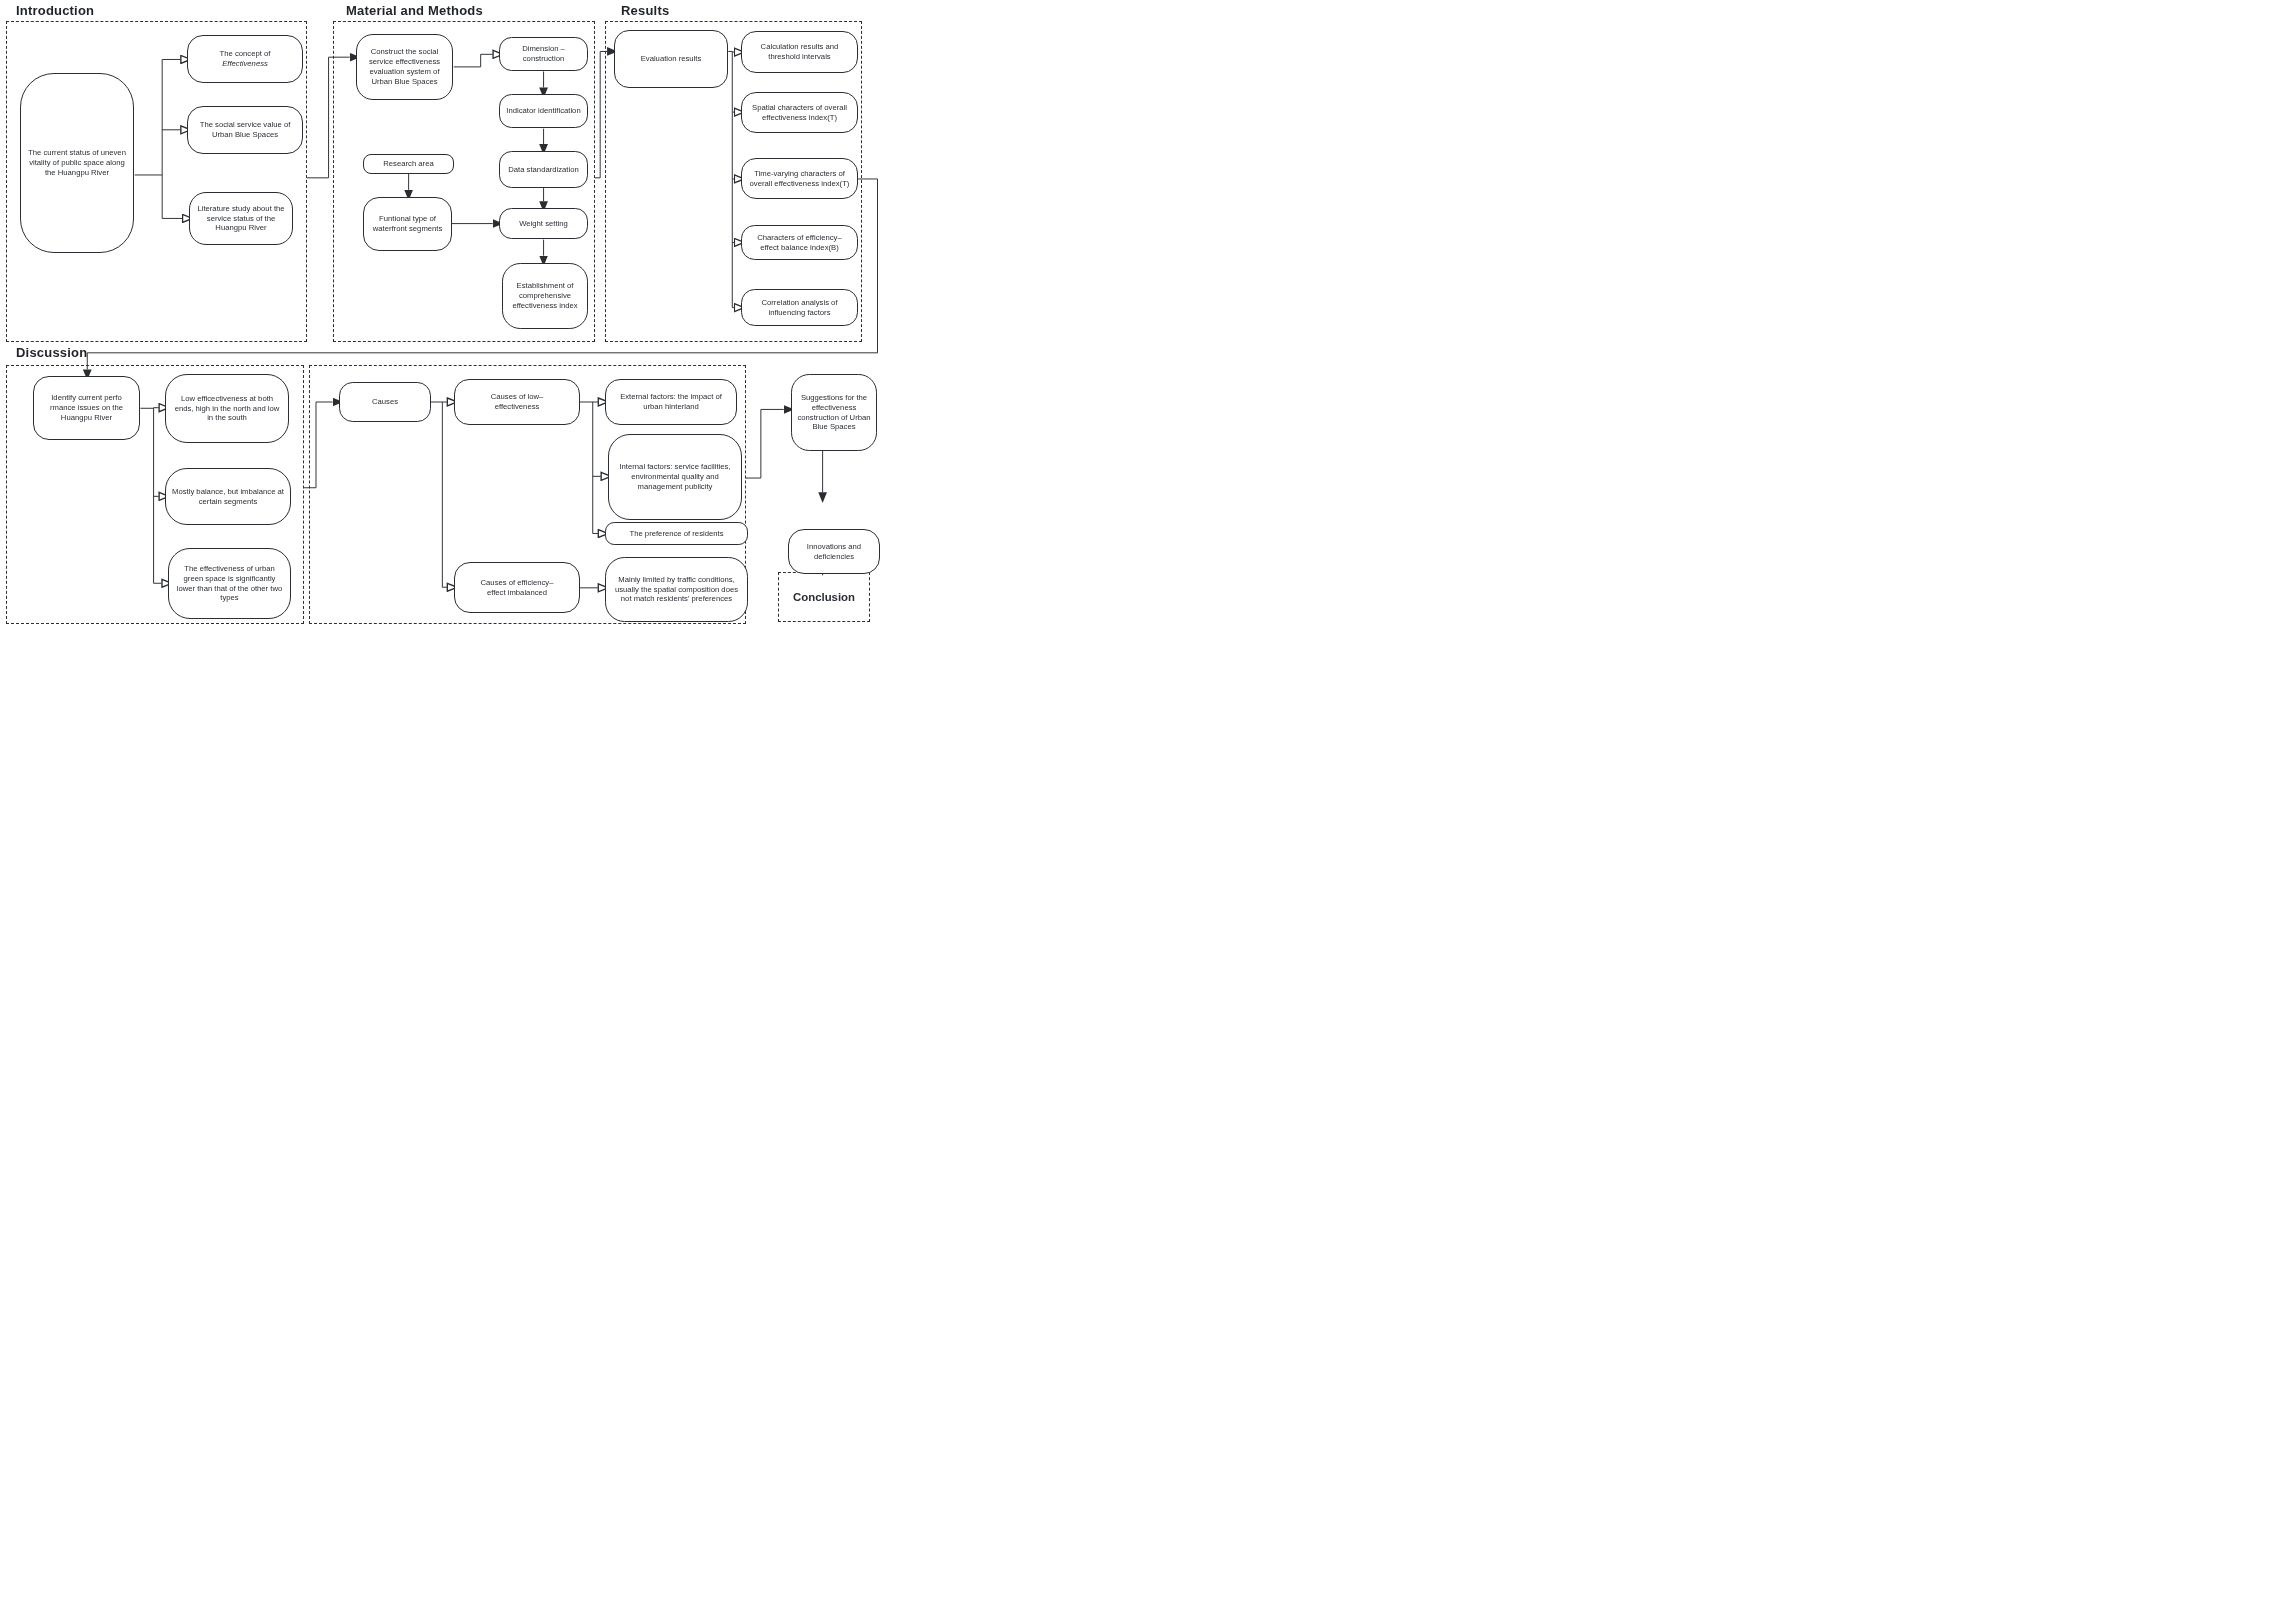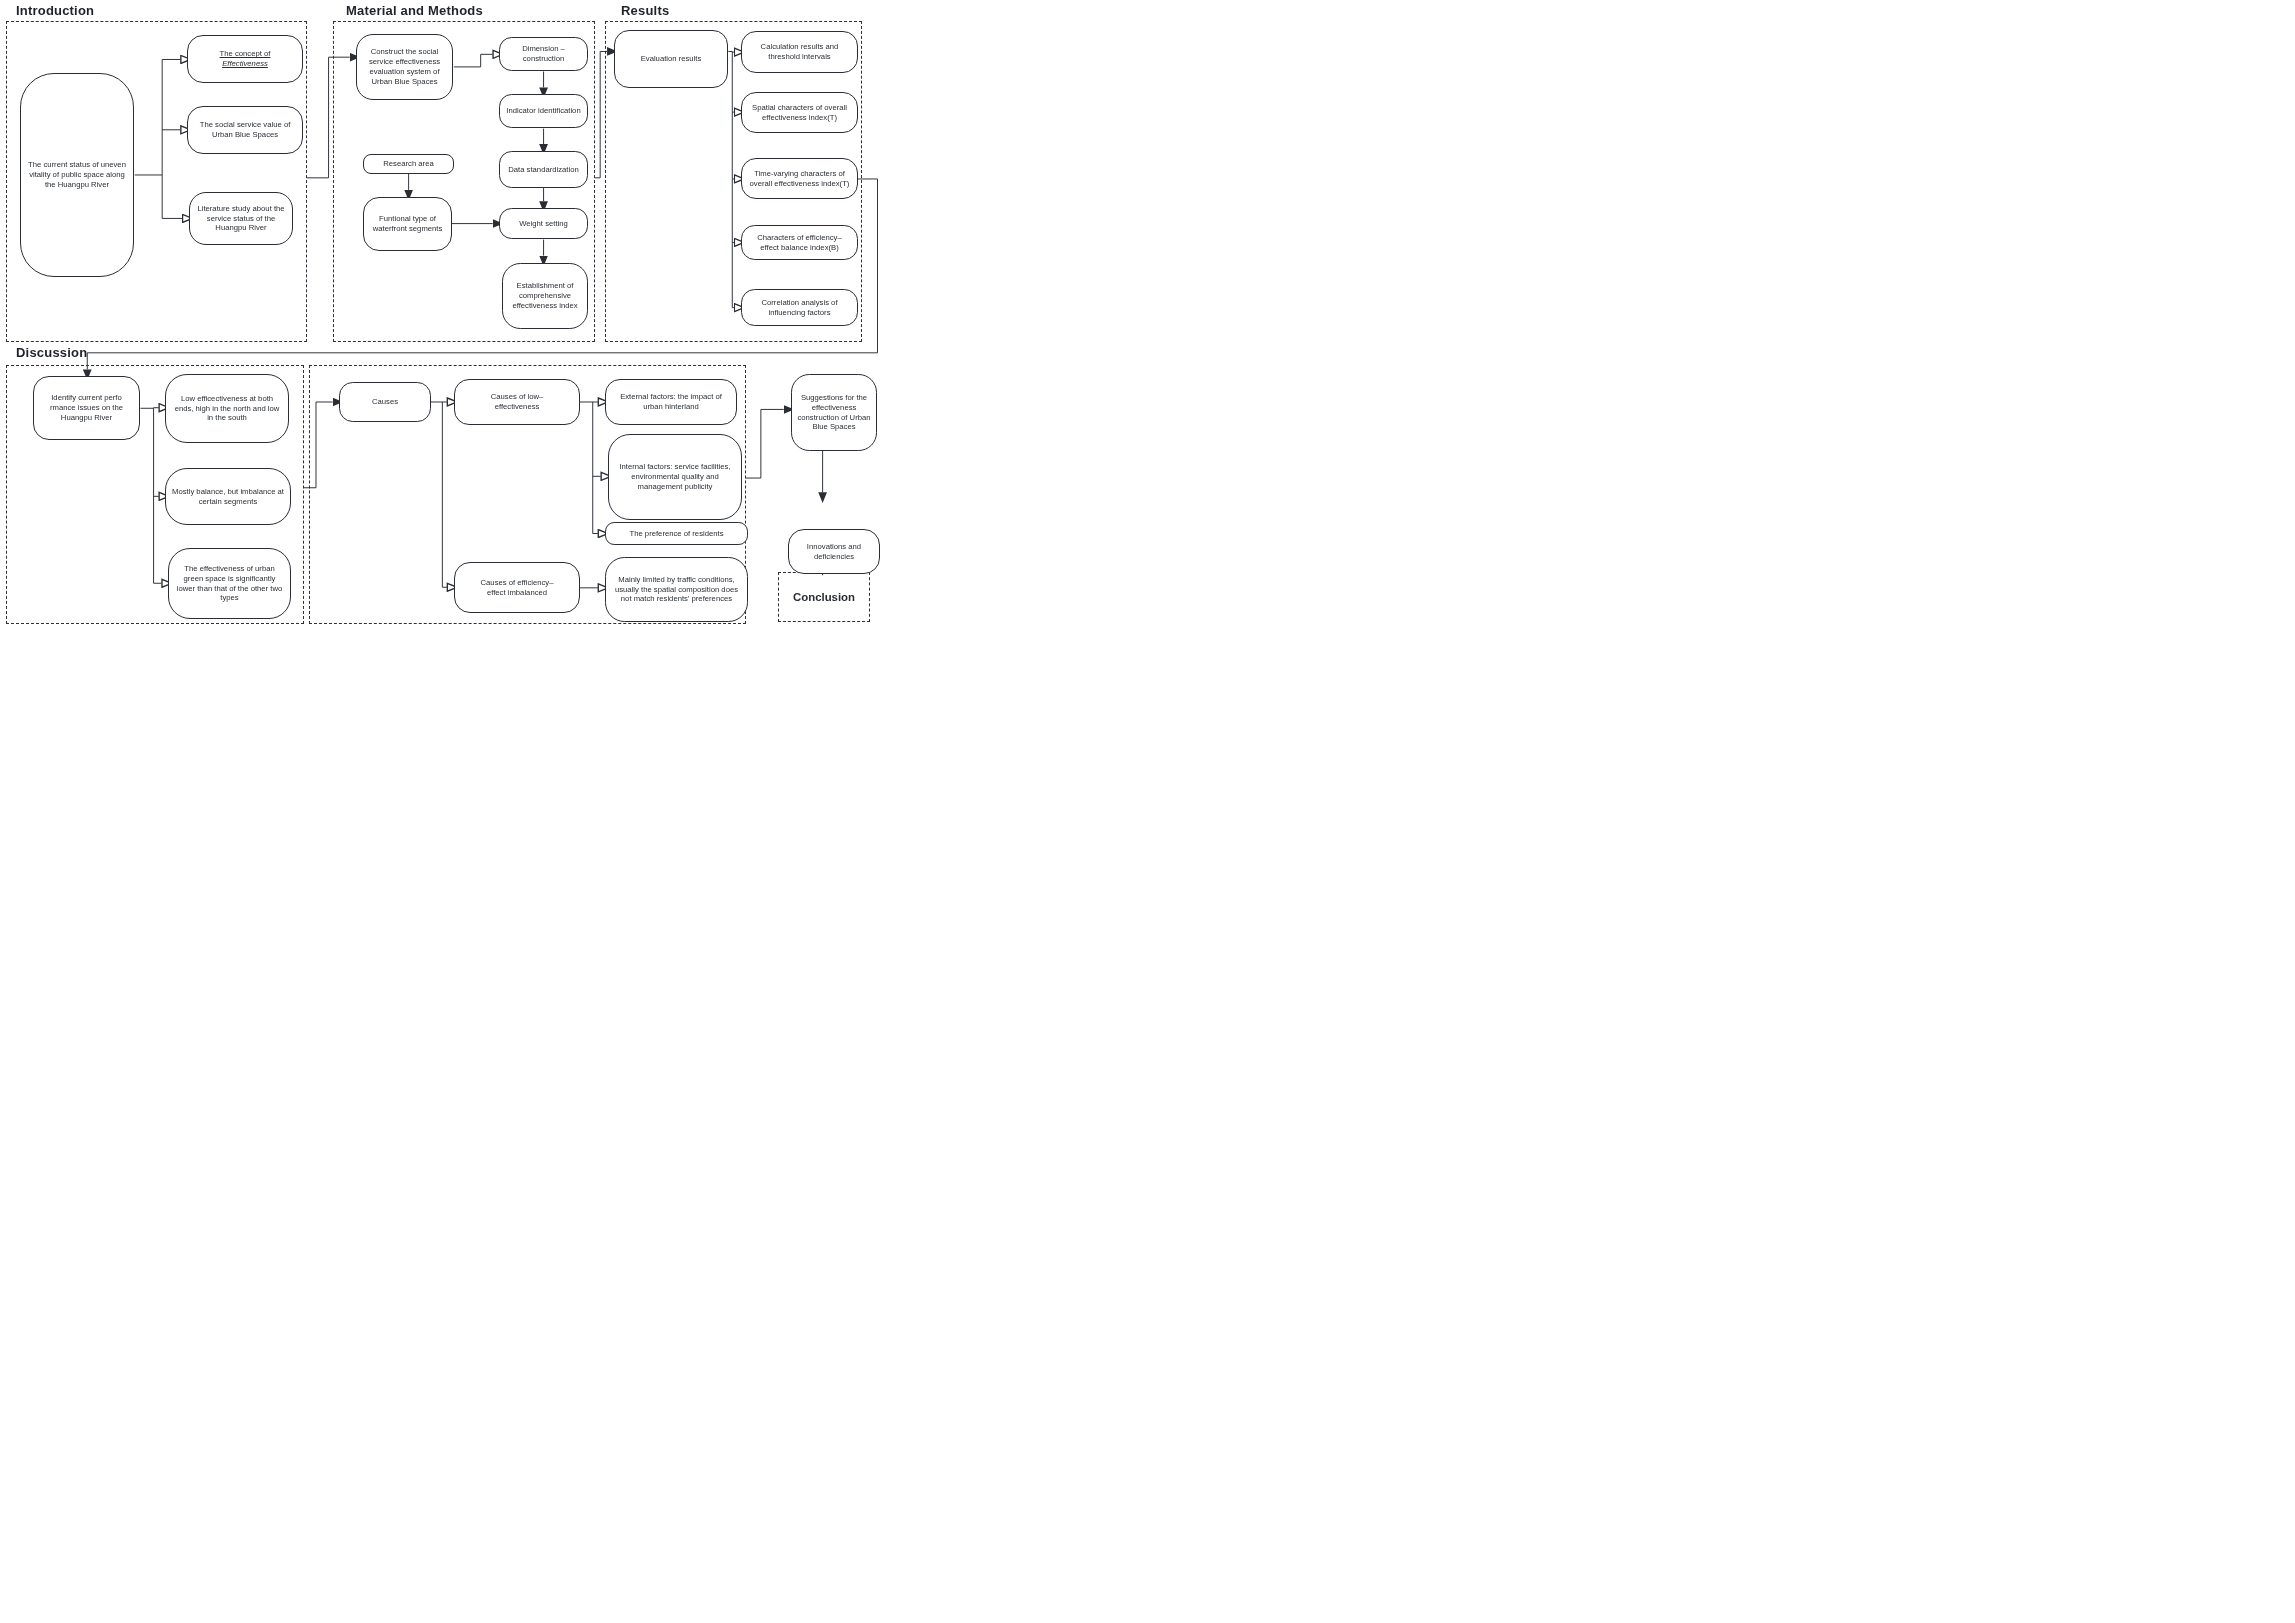--- a/index.html
+++ b/index.html
@@ -3,21 +3,21 @@
 <meta charset="utf-8">
 <style>
   html,body{margin:0;padding:0;background:#ffffff;}
   #stage{position:relative;width:883px;height:625px;background:#ffffff;
          font-family:"Liberation Sans", sans-serif;color:#2a2e34;overflow:hidden;}
   .sec-border{position:absolute;border:1.4px dashed #2b3036;box-sizing:border-box;}
   .sec-title{position:absolute;font-size:13px;font-weight:700;letter-spacing:0.2px;color:#1f2328;white-space:nowrap;}
   .node{position:absolute;box-sizing:border-box;border:1px solid #2a2e34;background:#ffffff;
         display:flex;align-items:center;justify-content:center;text-align:center;
         font-size:7.7px;line-height:1.28;padding:2.3px 5.1px;}
-  .node .inner{display:block;text-decoration:underline;}
+  .node .inner{display:block;}
   .pad-wide{padding:2.3px 17px;}
   .pad-mid{padding:2.3px 8px;}
   .italic{font-style:italic;}
   #wires{position:absolute;left:0;top:0;z-index:0;}
   .node,.sec-border,.sec-title{z-index:1;}
   #conclusion-text{position:absolute;font-size:11.4px;font-weight:700;color:#2a2e34;
       display:flex;align-items:center;justify-content:center;}
 </style>
 </head>
 <body>
@@ -96,21 +96,21 @@
   <div class="sec-title" style="left:16px;top:345px;">Discussion</div>
 
   <div class="sec-border" style="left:5.7px;top:20.6px;width:301px;height:321px;"></div>
   <div class="sec-border" style="left:333px;top:20.6px;width:262px;height:321px;"></div>
   <div class="sec-border" style="left:605px;top:20.6px;width:257px;height:321px;"></div>
   <div class="sec-border" style="left:5.7px;top:365px;width:298px;height:259px;"></div>
   <div class="sec-border" style="left:309px;top:365px;width:437px;height:259px;"></div>
   <div class="sec-border" style="left:778px;top:572px;width:92px;height:50px;"></div>
   <div id="conclusion-text" style="left:778px;top:572px;width:92px;height:50px;">Conclusion</div>
 
-  <div class="node" style="left:20px;top:73px;width:114px;height:204px;border-radius:34px;">The current status of uneven vitality of public space along the Huangpu River</div>
+  <div class="node" style="left:20px;top:73px;width:114px;height:180px;border-radius:34px;">The current status of uneven vitality of public space along the Huangpu River</div>
   <div class="node" style="left:187px;top:35px;width:116px;height:48px;border-radius:16px;">
     <span class="inner"><span>The concept of</span><br>
       <span class="italic">Effectiveness</span></span>
   </div>
   <div class="node" style="left:187px;top:106px;width:116px;height:48px;border-radius:16px;">The social service value of Urban Blue Spaces</div>
   <div class="node" style="left:189px;top:192px;width:104px;height:53px;border-radius:17px;">Literature study about the service status of the Huangpu River</div>
 
   <div class="node" style="left:356px;top:34px;width:97px;height:66px;border-radius:17px;">Construct the social service effectiveness evaluation system of Urban Blue Spaces</div>
   <div class="node" style="left:499px;top:37px;width:89px;height:34px;border-radius:12.6px;">Dimension – construction</div>
   <div class="node" style="left:499px;top:94px;width:89px;height:34px;border-radius:12.6px;">Indicator identification</div>

